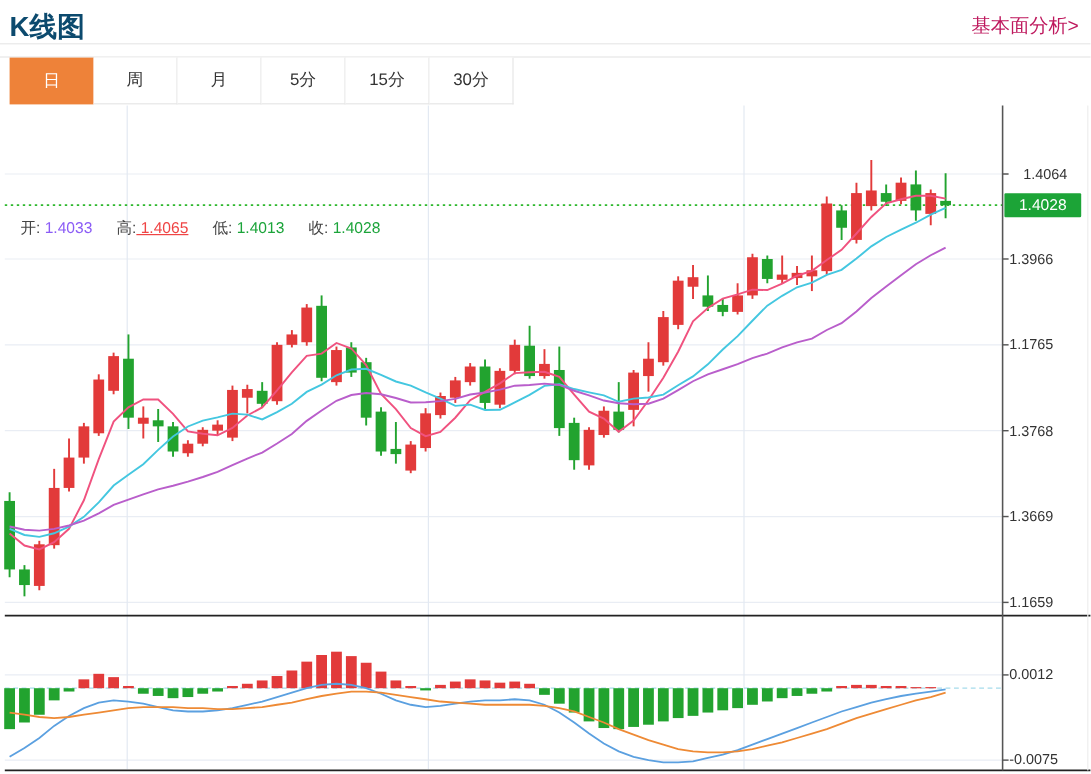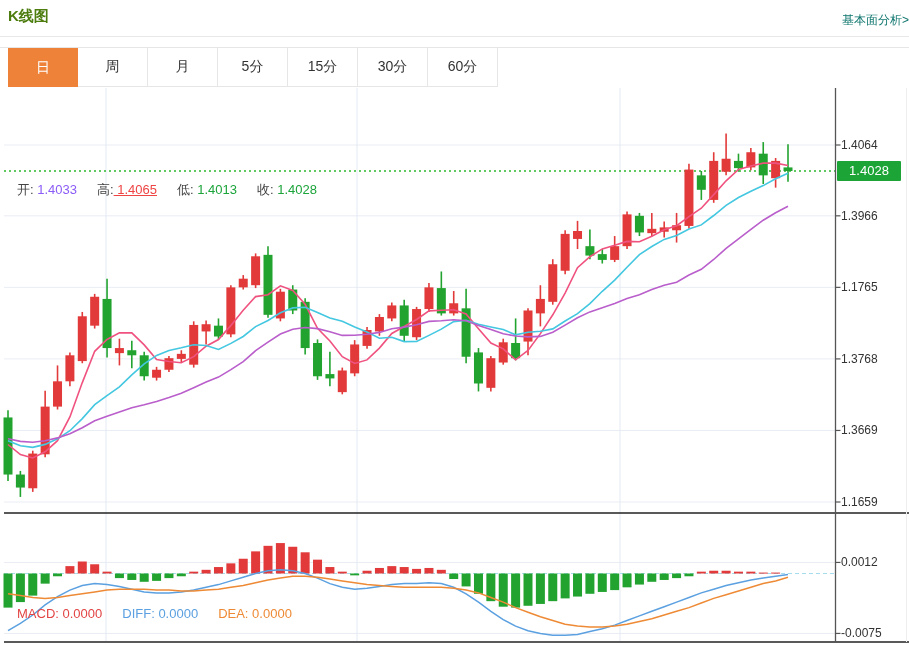--- a/index.html
+++ b/index.html
@@ -1,19 +1,19 @@
 <!DOCTYPE html>
 <html><head>
 <meta charset="utf-8">
 <style>
   html,body{margin:0;padding:0;background:#fff;}
   .stage{position:relative;width:909px;height:645px;background:#fff;overflow:hidden;
          font-family:"Liberation Sans","DejaVu Sans",sans-serif;}
-  .hdr-title{position:absolute;left:8px;top:7px;font-size:15px;font-weight:bold;color:#4d7c0f;}
-  .hdr-link{position:absolute;right:0;top:12px;font-size:12px;color:#0f766e;cursor:pointer;text-decoration:none;}
+  .hdr-title{position:absolute;left:8px;top:7px;font-size:23px;font-weight:bold;color:#0c4a6e;}
+  .hdr-link{position:absolute;right:10px;top:12px;font-size:16px;color:#be185d;cursor:pointer;text-decoration:none;}
   .hdr-divider{position:absolute;left:0;top:36px;width:909px;height:0;border-top:1px solid #e8e8e8;}
   .tabbar{position:absolute;left:0;top:47px;width:909px;height:39px;
           border-top:1px solid #e6e6e6;background:#fff;}
   .tabs-inner{position:absolute;left:8px;top:0;height:39px;display:flex;}
   .tab{width:70px;height:39px;box-sizing:border-box;display:flex;align-items:center;justify-content:center;
        font-size:14px;color:#333;border-right:1px solid #e6e6e6;border-bottom:1px solid #e6e6e6;cursor:pointer;background:#fff;}
   .tab:first-child{border-left:1px solid #e6e6e6;}
   .tab.active{color:#fff;border:none;}
   .chart-region{position:absolute;left:0;top:86px;width:909px;height:559px;}
   svg{position:absolute;left:0;top:0;}
@@ -34,21 +34,20 @@
   <div class="hdr-divider"></div>
 
   <div class="tabbar">
     <div class="tabs-inner" id="tabs">
         <div class="tab active" style="background: rgb(238, 130, 57);">日</div>
         <div class="tab">周</div>
         <div class="tab">月</div>
         <div class="tab">5分</div>
         <div class="tab">15分</div>
         <div class="tab">30分</div>
-        <div class="tab">60分</div>
       </div>
   </div>
 
   <div class="chart-region">
     <svg id="chart-svg" width="909" height="559" viewBox="0 86 909 559">
         <line x1="4" y1="145" x2="835.5" y2="145" stroke="#e9edf4" stroke-width="1"></line>
         <line x1="4" y1="215.8218623481782" x2="835.5" y2="215.8218623481782" stroke="#e9edf4" stroke-width="1"></line>
         <line x1="4" y1="287.3663967611336" x2="835.5" y2="287.3663967611336" stroke="#e9edf4" stroke-width="1"></line>
         <line x1="4" y1="358.9109311740891" x2="835.5" y2="358.9109311740891" stroke="#e9edf4" stroke-width="1"></line>
         <line x1="4" y1="430.45546558704456" x2="835.5" y2="430.45546558704456" stroke="#e9edf4" stroke-width="1"></line>
@@ -271,27 +270,22 @@
         <line x1="835.5" y1="562.4350649350649" x2="840.5" y2="562.4350649350649" stroke="#555" stroke-width="1.2"></line>
         <line x1="835.5" y1="633.4350649350649" x2="840.5" y2="633.4350649350649" stroke="#555" stroke-width="1.2"></line>
       </svg>
 
     <div class="overlay legend-row" id="ohlc-legend" style="left:17px;top:95px;">
         <span class="legend-item"><span class="lab" style="color: rgb(68, 68, 68);">开:</span><span style="color: #8b5cf6;"> 1.4033</span></span>
         <span class="legend-item"><span class="lab" style="color: rgb(68, 68, 68);">高:</span><span style="color: #ef4444; text-decoration: underline;"> 1.4065</span></span>
         <span class="legend-item"><span class="lab" style="color: rgb(68, 68, 68);">低:</span><span style="color: rgb(27, 164, 58);"> 1.4013</span></span>
         <span class="legend-item"><span class="lab" style="color: rgb(68, 68, 68);">收:</span><span style="color: rgb(27, 164, 58);"> 1.4028</span></span>
       </div>
-    <div class="overlay legend-row" id="macd-legend" style="left:17px;top:520px;">
-        <span class="legend-item"><span class="lab" style="color: rgb(227, 68, 68);">MACD:</span><span style="color: rgb(227, 68, 68);"> 0.0000</span></span>
-        <span class="legend-item"><span class="lab" style="color: rgb(91, 160, 224);">DIFF:</span><span style="color: rgb(91, 160, 224);"> 0.0000</span></span>
-        <span class="legend-item"><span class="lab" style="color: rgb(238, 138, 53);">DEA:</span><span style="color: rgb(238, 138, 53);"> 0.0000</span></span>
-      </div>
     <div id="axis-labels">
-        <div class="axis-label" style="top: 51px;">1.4064</div>
+        <div class="axis-label" style="top: 51px; text-align: center;">1.4064</div>
         <div class="axis-label" style="top: 121.822px;">1.3966</div>
         <div class="axis-label" style="top: 193.366px;">1.1765</div>
         <div class="axis-label" style="top: 264.911px;">1.3768</div>
         <div class="axis-label" style="top: 336.455px;">1.3669</div>
         <div class="axis-label" style="top: 408px;">1.1659</div>
         <div class="axis-label" style="top: 468.435px;">0.0012</div>
         <div class="axis-label" style="top: 539.435px;">-0.0075</div>
       </div>
     <div class="price-badge" id="price-badge" style="background: rgb(28, 164, 55); top: 75.0162px;">1.4028</div>
   </div>

